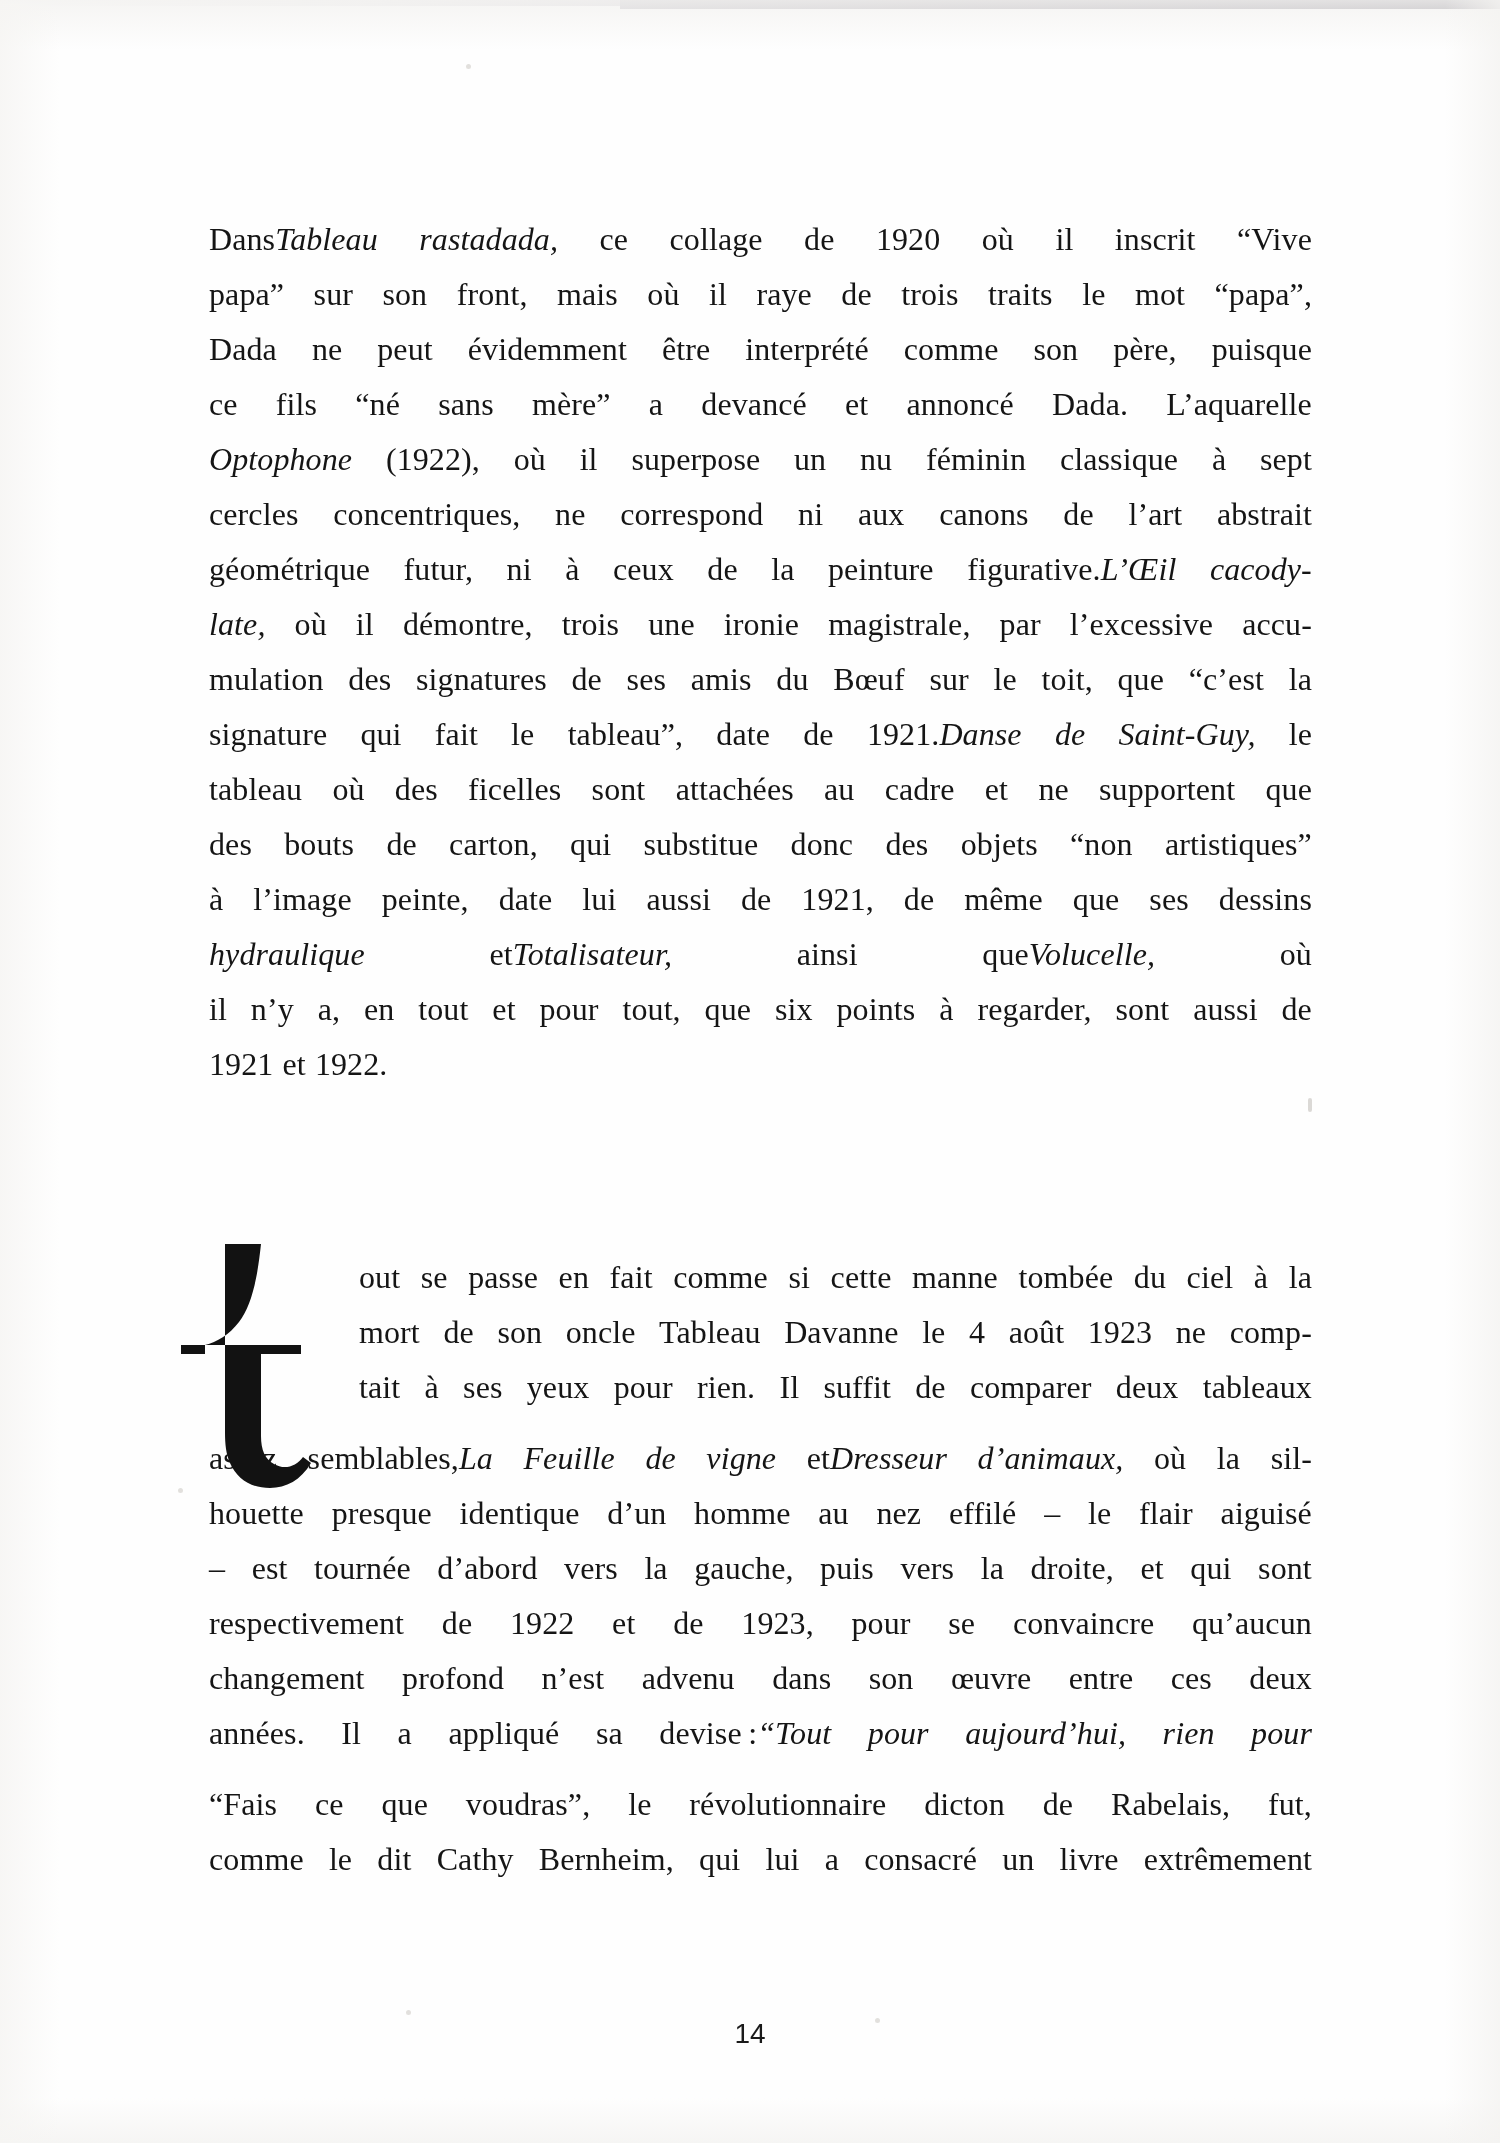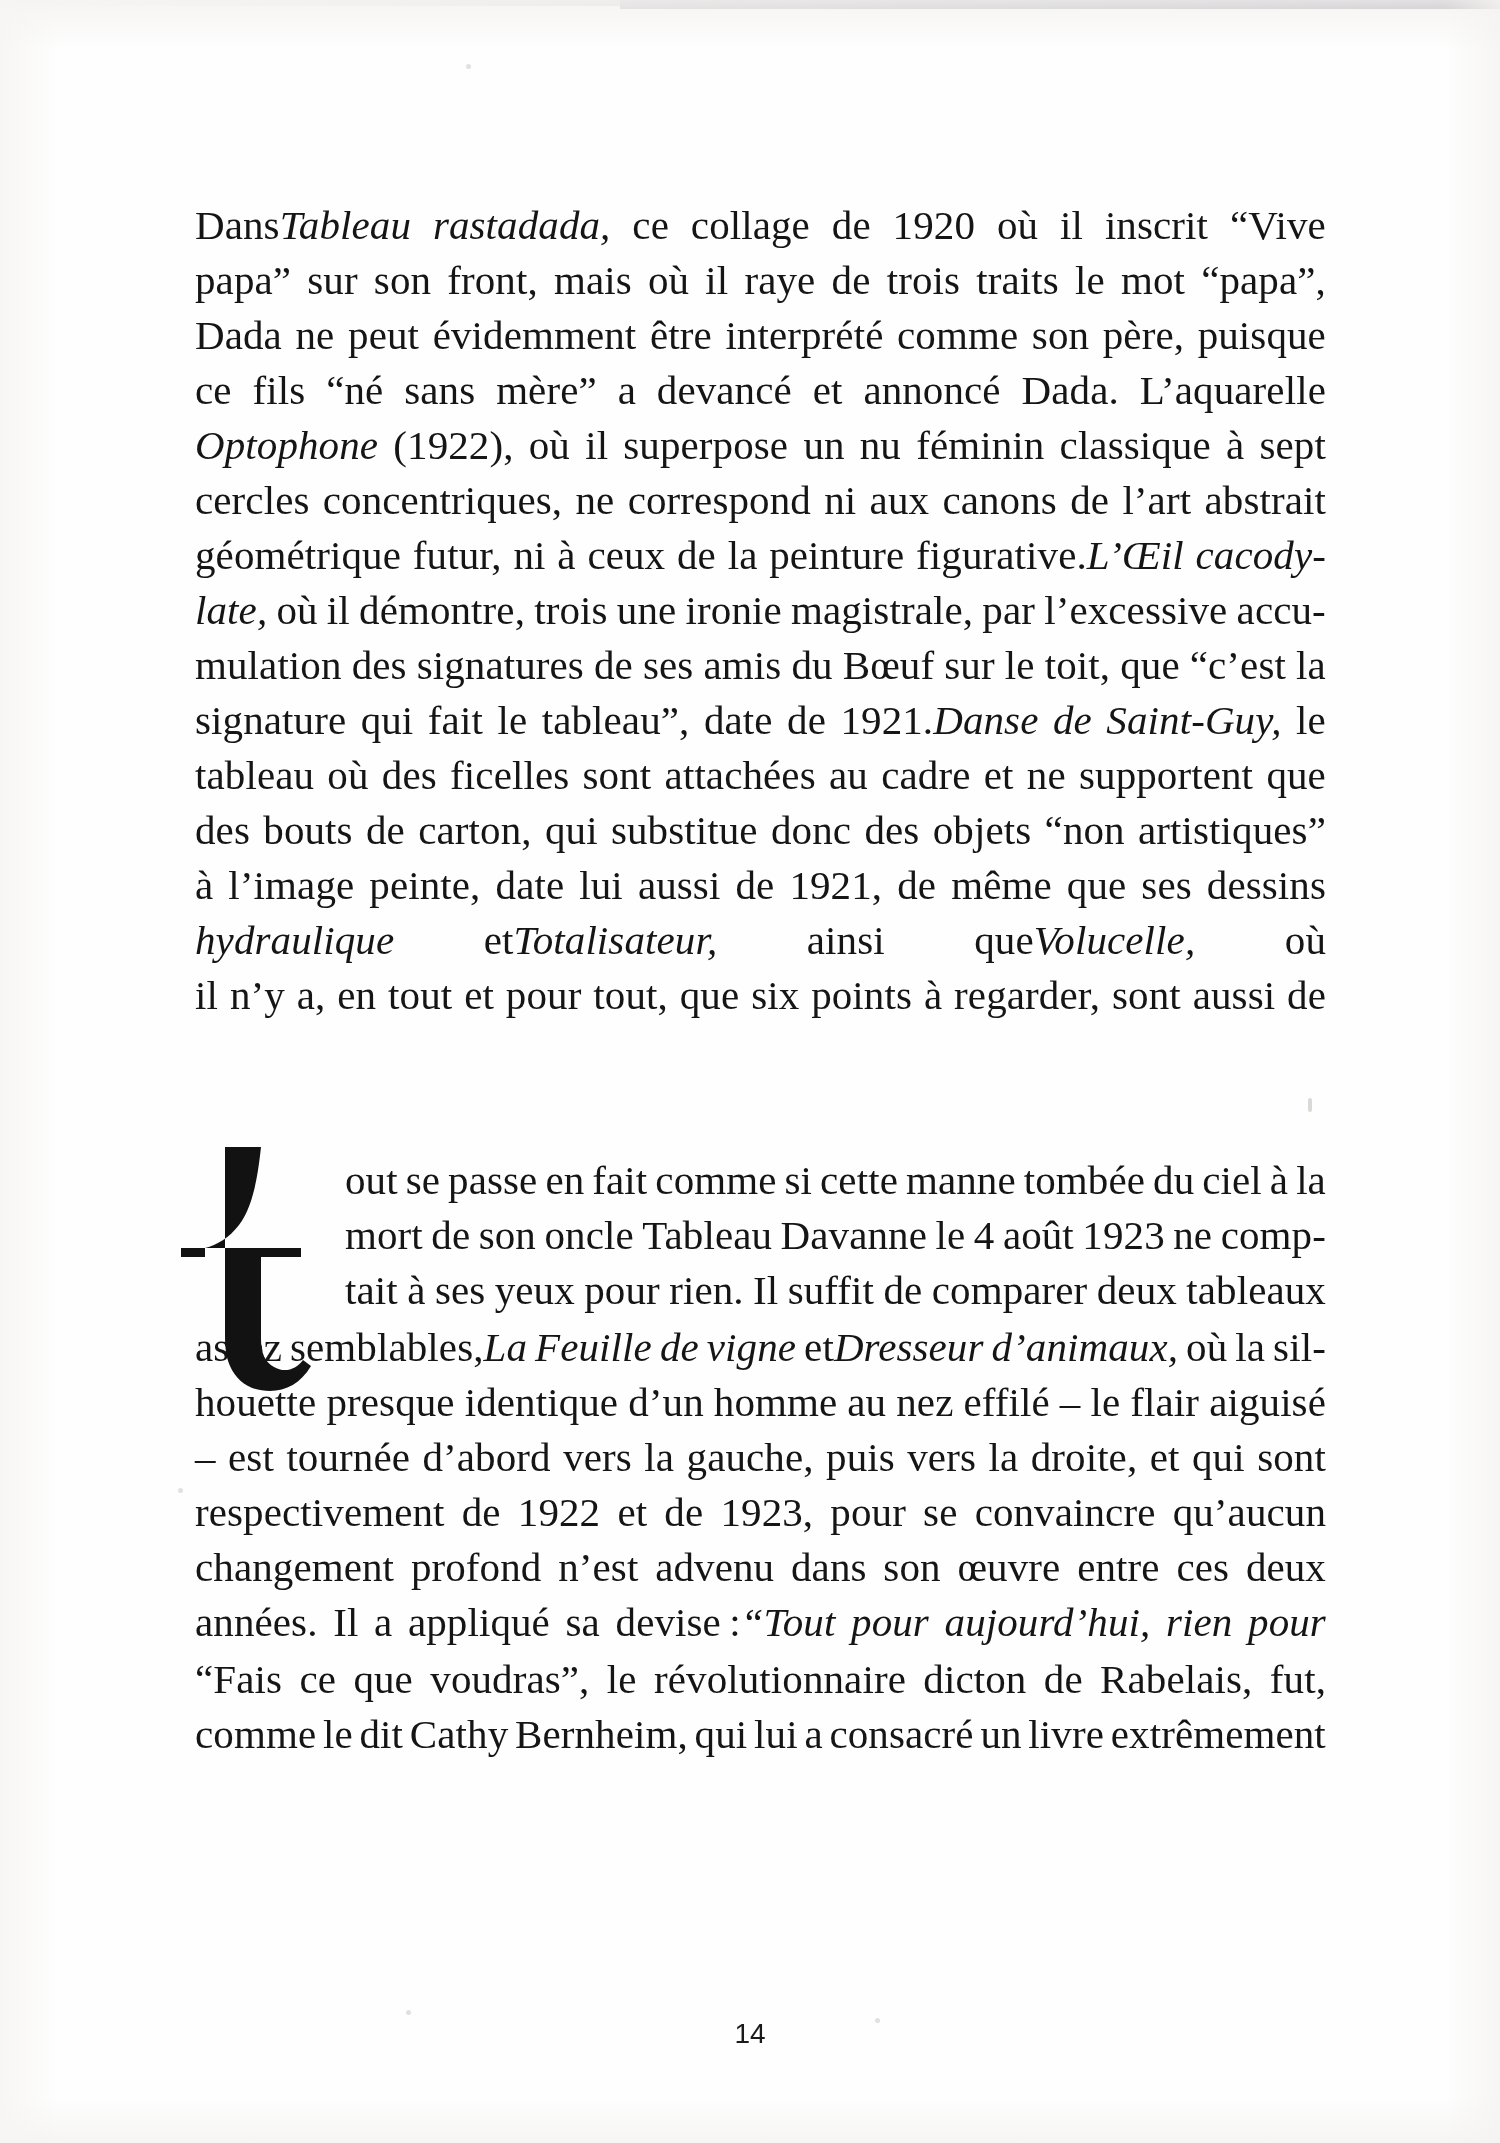--- a/index.html
+++ b/index.html
@@ -46,22 +46,22 @@
   }
 
   .textblock {
     position: absolute;
     left: 193px;
     top: 196px;
     width: 1135px;
   }
 
   p.para {
-    margin: 2px;
-    font-size: 41px;
+    margin: 16px;
+    font-size: 32px;
     line-height: 55px;
     text-align: justify;
     text-justify: inter-word;
     letter-spacing: 0.1px;
     word-spacing: 1px;
     font-weight: 400;
   }
   
   .just {
     display: flex;
@@ -327,20 +327,21 @@
           <span><span>tout,</span></span>
           <span><span>que</span></span>
           <span><span>six</span></span>
           <span><span>points</span></span>
           <span><span>à</span></span>
           <span><span>regarder,</span></span>
           <span><span>sont</span></span>
           <span><span>aussi</span></span>
           <span><span>de</span></span>
         </span>
+      <span class="lastline"><span>1921 et 1922.</span></span>
     </p>
 
     <div class="gap"></div>
 
     <div class="dropwrap">
       <div class="dropcap">
         <svg width="190" height="260" viewBox="0 0 190 260" xmlns="http://www.w3.org/2000/svg">
 
           <path d="M108 8
                    C 104 46, 98 70, 86 86

